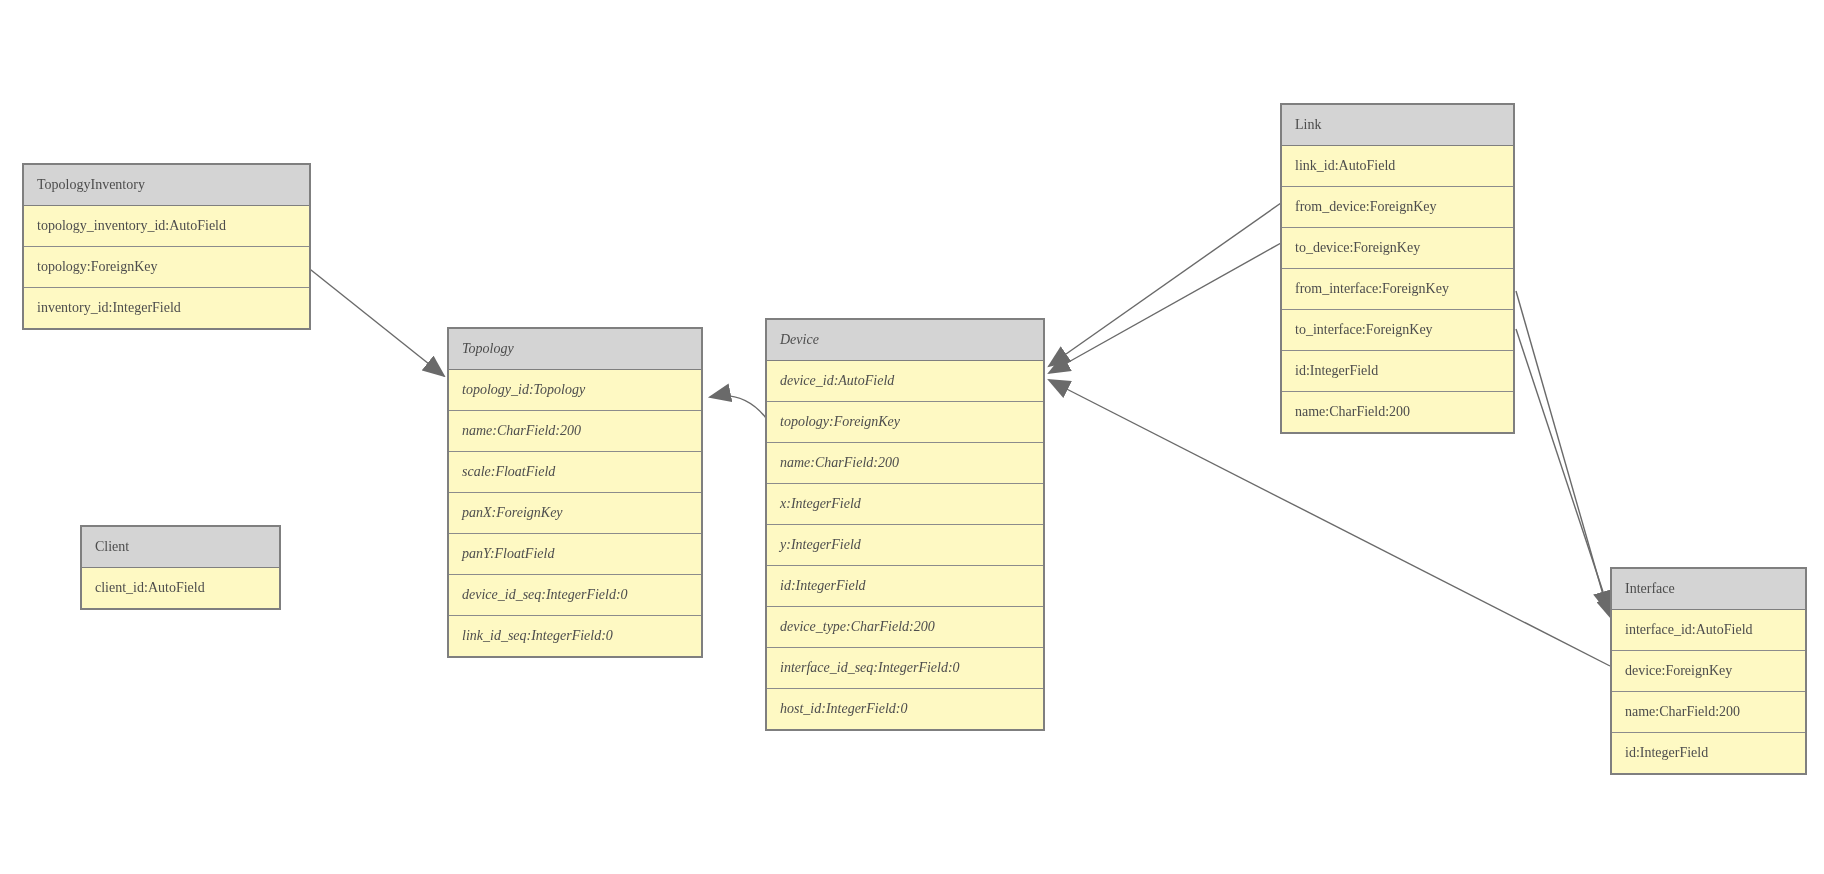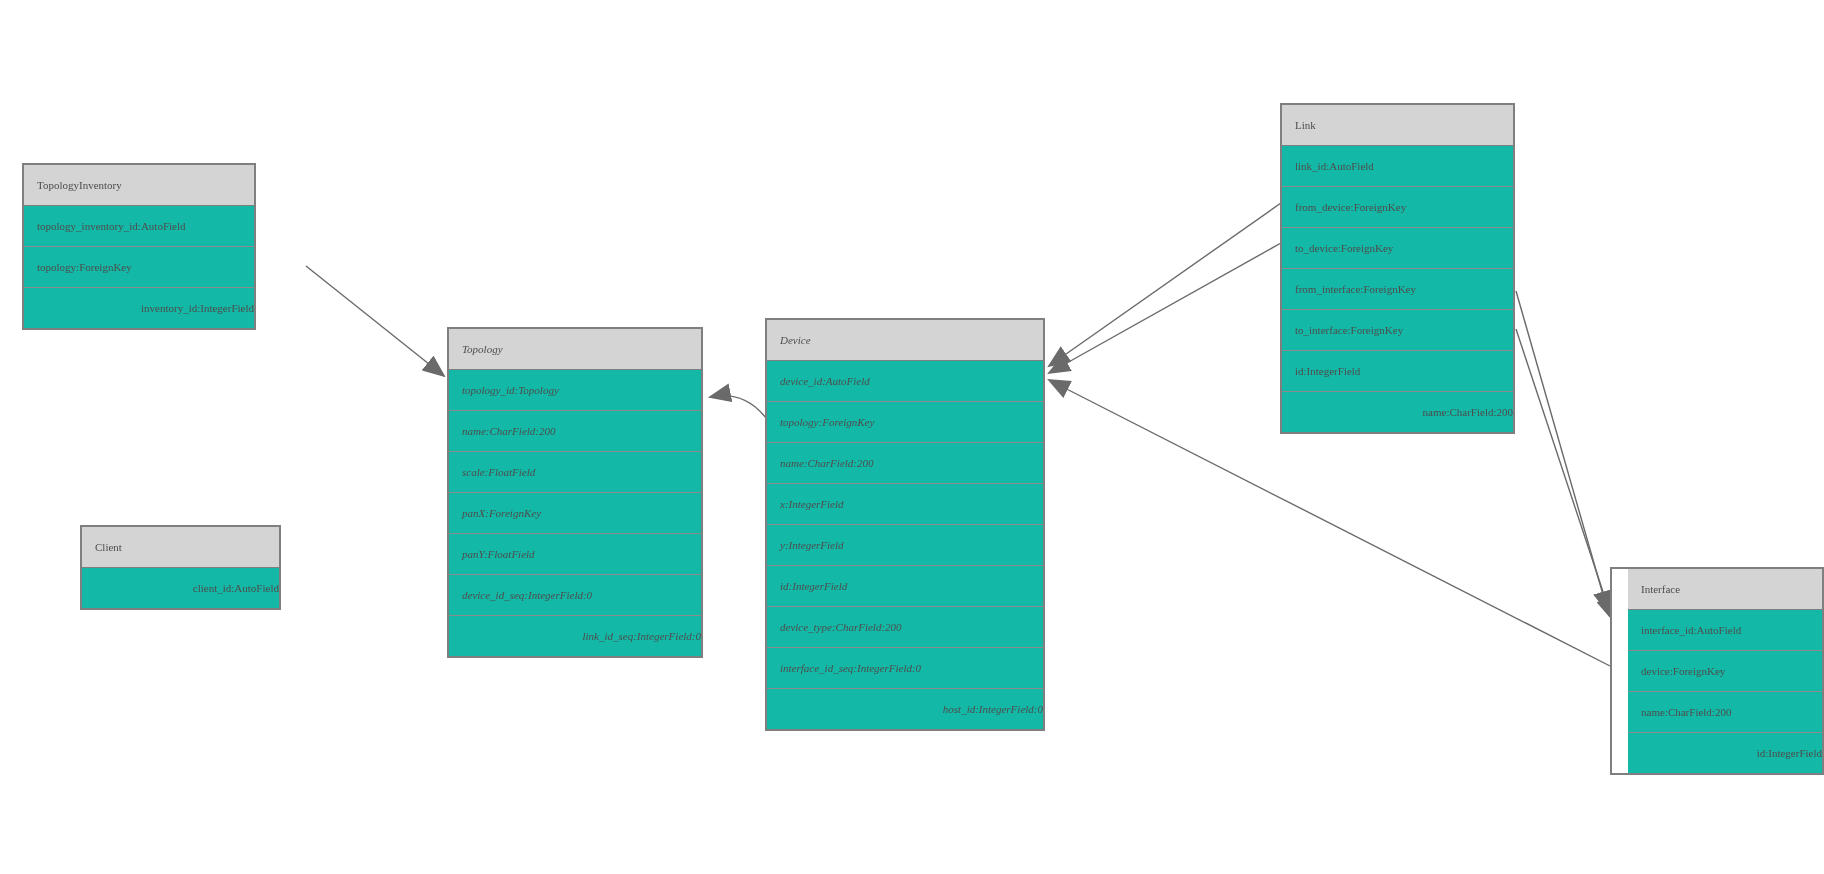--- a/index.html
+++ b/index.html
@@ -28,44 +28,43 @@
     fill: none;
   }
   .arrowhead {
     fill: var(--line, #6a6a6a);
   }
   .entity {
     position: absolute;
     background: #ffffff;
     border: 2px solid var(--box-border, #7f7f7f);
     color: var(--text, #4d4d4d);
-    font-size: 11px;
+    font-size: 14px;
     box-sizing: border-box;
   }
   .ehead {
     height: 40px;
     line-height: 40px;
     padding-left: 13px;
     background: var(--header-bg, #d4d4d4);
     border-bottom: 1px solid var(--box-border, #7f7f7f);
     white-space: nowrap;
     overflow: hidden;
   }
   .erow {
     height: 40px;
     line-height: 40px;
     padding-left: 13px;
     border-bottom: 1px solid var(--row-border, #8c8c8c);
-    background: #14b8a6;
+    background: #fef9c3;
     white-space: nowrap;
     overflow: hidden;
   }
   .erow:last-child {
     border-bottom: none;
-    text-align: right;
   }
 </style>
 </head>
 <body>
 
 <div id="canvas">
 
   <svg id="edges" viewBox="0 0 1824 874" xmlns="http://www.w3.org/2000/svg">
     <defs>
       <marker id="arrow" viewBox="0 0 11 9" refX="10" refY="4.5" markerUnits="userSpaceOnUse" markerWidth="23" markerHeight="19" orient="auto">
@@ -81,21 +80,21 @@
 
     <path class="rel" d="M1281,243 L1049,373" marker-end="url(#arrow)"></path>
 
     <path class="rel" d="M1610,666 L1049,380" marker-end="url(#arrow)"></path>
 
     <path class="rel" d="M1516,291 L1608,612" marker-end="url(#arrow)"></path>
 
     <path class="rel" d="M1516,329 L1612,619" marker-end="url(#arrow)"></path>
   </svg>
 
-  <div class="entity" style="left:22px; top:163px; width:234px;">
+  <div class="entity" style="left:22px; top:163px; width:289px;">
     <div class="ehead">TopologyInventory</div>
     <div class="erow">topology_inventory_id:AutoField</div>
     <div class="erow">topology:ForeignKey</div>
     <div class="erow">inventory_id:IntegerField</div>
   </div>
 
   <div class="entity" style="left:447px; top:327px; width:256px;font-style:italic;">
     <div class="ehead">Topology</div>
     <div class="erow">topology_id:Topology</div>
     <div class="erow">name:CharField:200</div>
@@ -128,21 +127,21 @@
     <div class="ehead">Link</div>
     <div class="erow">link_id:AutoField</div>
     <div class="erow">from_device:ForeignKey</div>
     <div class="erow">to_device:ForeignKey</div>
     <div class="erow">from_interface:ForeignKey</div>
     <div class="erow">to_interface:ForeignKey</div>
     <div class="erow">id:IntegerField</div>
     <div class="erow">name:CharField:200</div>
   </div>
 
-  <div class="entity" style="left:1610px; top:567px; width:214px;padding-left:16px;">
+  <div class="entity" style="left:1610px; top:567px; width:197px;">
     <div class="ehead">Interface</div>
     <div class="erow">interface_id:AutoField</div>
     <div class="erow">device:ForeignKey</div>
     <div class="erow">name:CharField:200</div>
     <div class="erow">id:IntegerField</div>
   </div>
 
 </div>
 
 </body></html>

